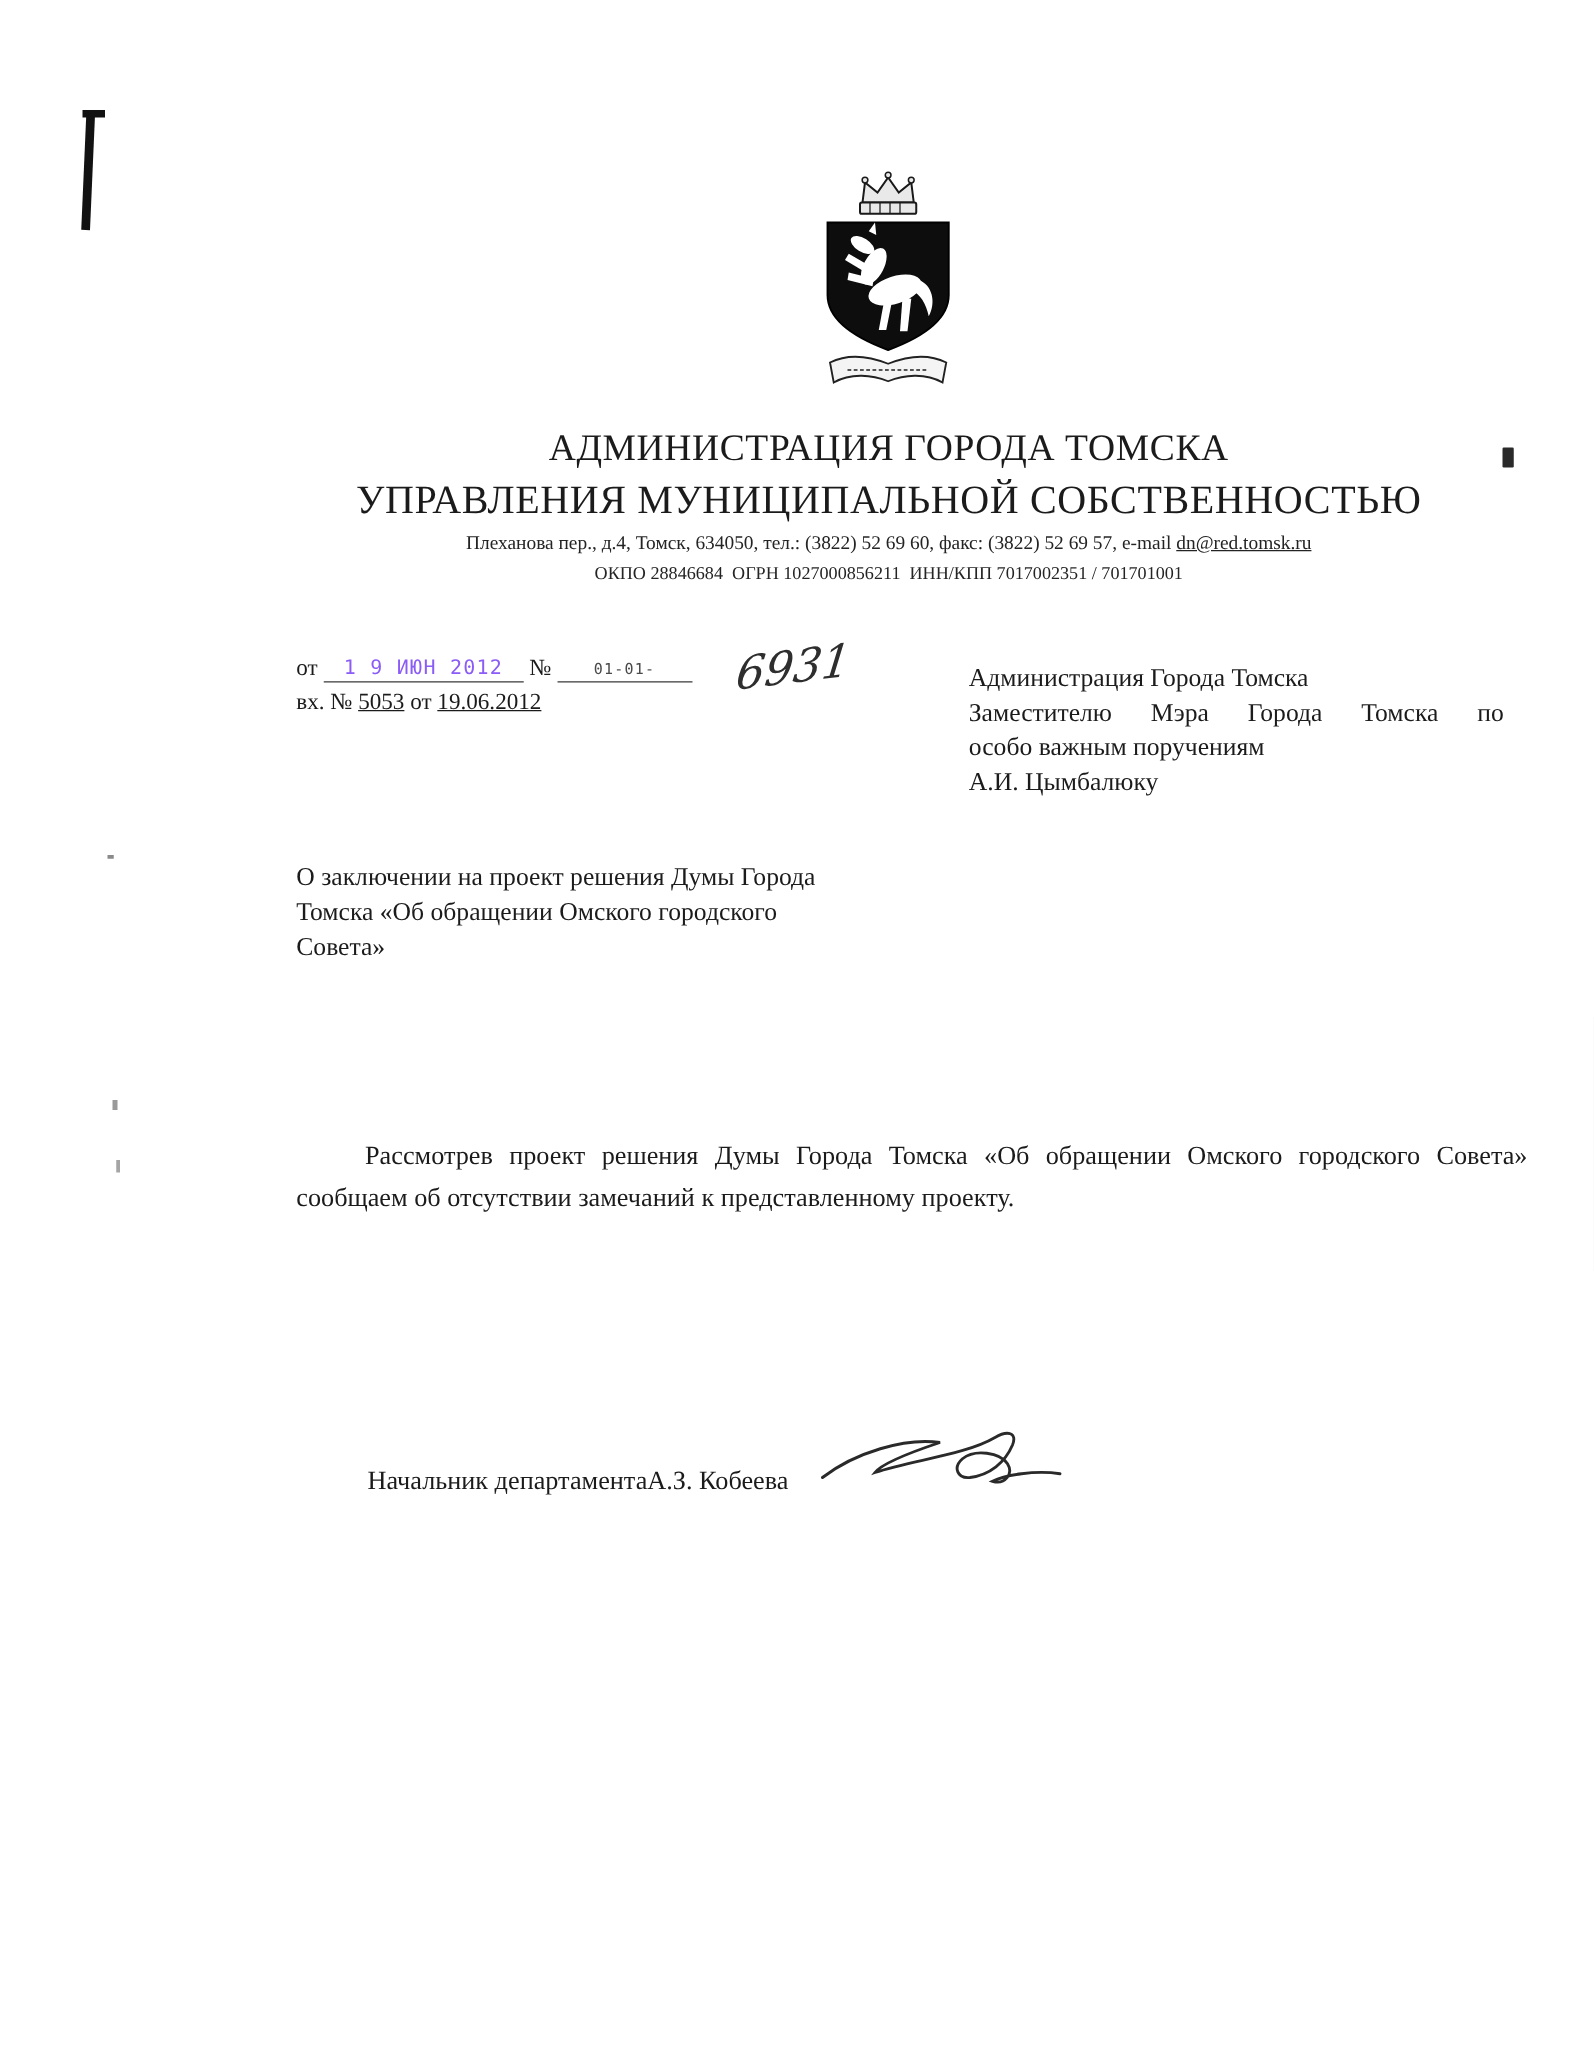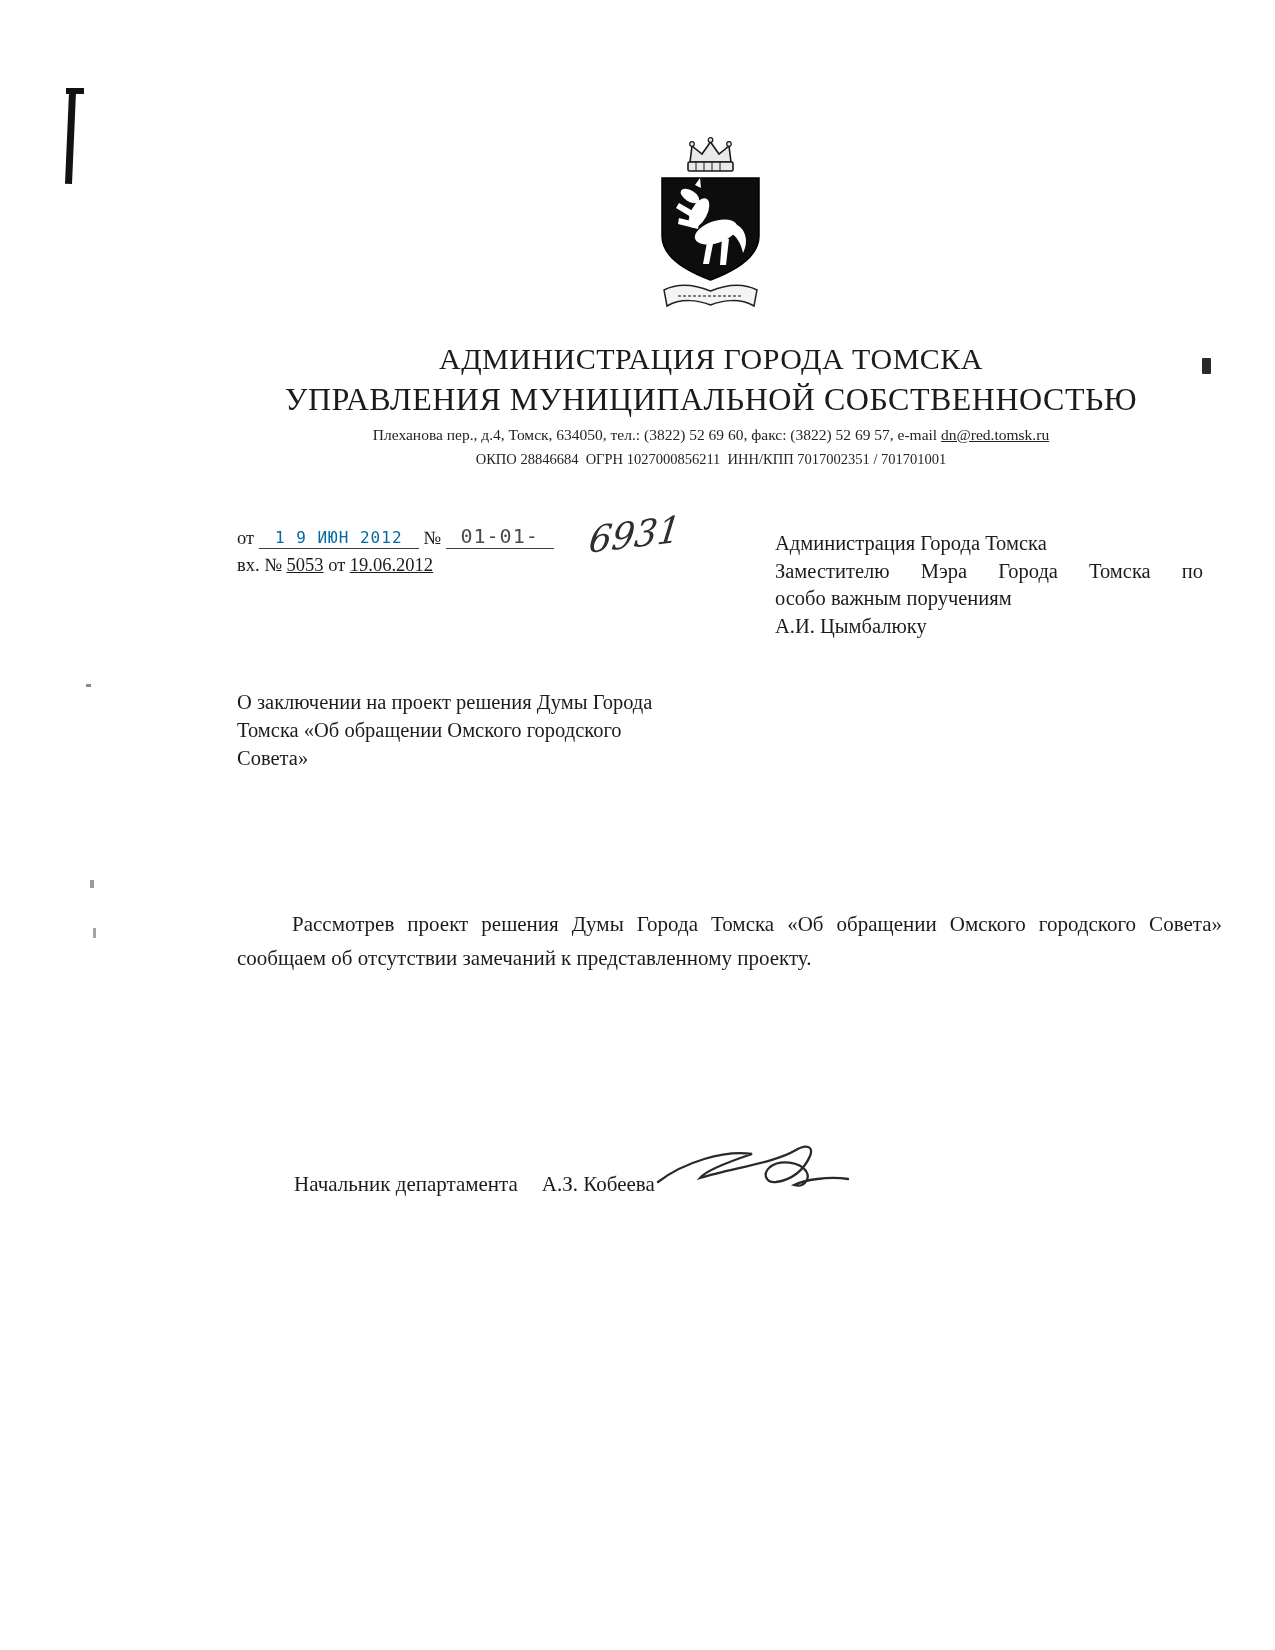--- a/index.html
+++ b/index.html
@@ -33,22 +33,22 @@
   .addr{font-size:15.5px;margin-top:8px;color:#242424;}
   .email{text-decoration:underline;}
   .codes{font-size:14.5px;margin-top:7px;color:#242424;white-space:pre;}
 
   
   .ref{position:absolute;left:237px;top:524px;width:540px;font-size:18.5px;}
   .ref-line1{white-space:nowrap;}
   .blank{display:inline-block;border-bottom:1px solid #3a3a3a;text-align:center;vertical-align:bottom;}
   .blank.b1{width:160px;}
   .blank.b2{width:108px;}
-  .stamp{font-family:"DejaVu Sans Mono",monospace;font-size:16px;color:#0369a1;letter-spacing:1px;}
-  .typed{font-family:"DejaVu Sans Mono",monospace;font-size:20px;color:#4a4a4a;letter-spacing:1px;}
+  .stamp{font-family:"DejaVu Sans Mono",monospace;font-size:16px;color:#8b5cf6;letter-spacing:1px;}
+  .typed{font-family:"DejaVu Sans Mono",monospace;font-size:12px;color:#4a4a4a;letter-spacing:1px;}
   .hand{
     position:absolute;left:352px;top:-10px;
     font-size:36px;font-style:italic;color:#2e2e2e;
     transform:rotate(-7deg) skewX(-14deg);
     font-family:"DejaVu Serif",serif;
   }
   .ref-line{margin-top:6px;}
   .u{text-decoration:underline;}
 
   
@@ -62,21 +62,21 @@
   .salutation{position:absolute;left:237px;top:838px;width:985px;text-align:center;font-size:21px;}
 
   
   .body-text{position:absolute;left:237px;top:908px;width:985px;font-size:21px;line-height:33.5px;text-align:justify;}
   .body-text p{margin:0;text-indent:55px;}
 
   
   .signature{position:absolute;left:652px;top:1124px;}
   .sign-row{position:absolute;left:237px;top:1172px;width:985px;font-size:21px;display:flex;}
   .sign-row .pos{margin-left:57px;}
-  .sign-row .name{margin-right:40px;margin-left:24px;}
+  .sign-row .name{margin-right:40px;}
 </style>
 </head>
 <body>
 
 <div class="page">
 
   <div class="artifact corner-h"></div>
   <div class="artifact corner-v"></div>
   <div class="artifact edge-right"></div>
   <div class="artifact tick1"></div>

